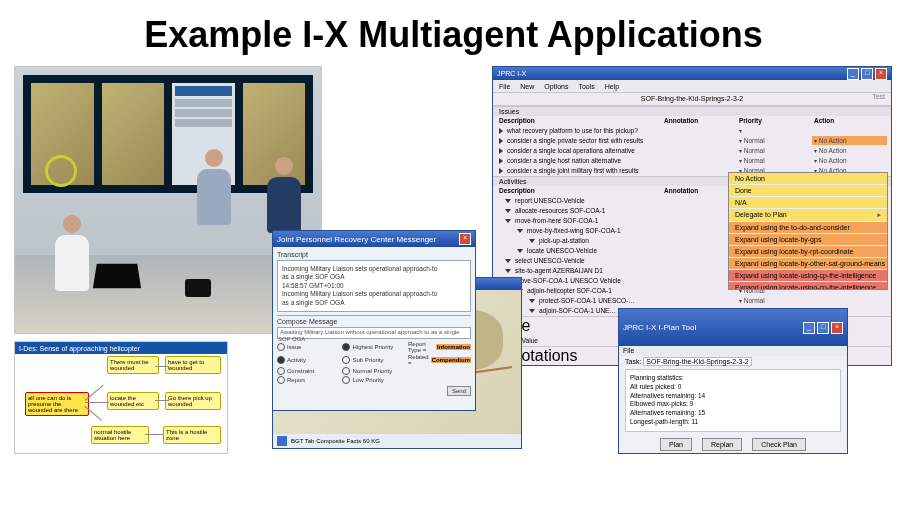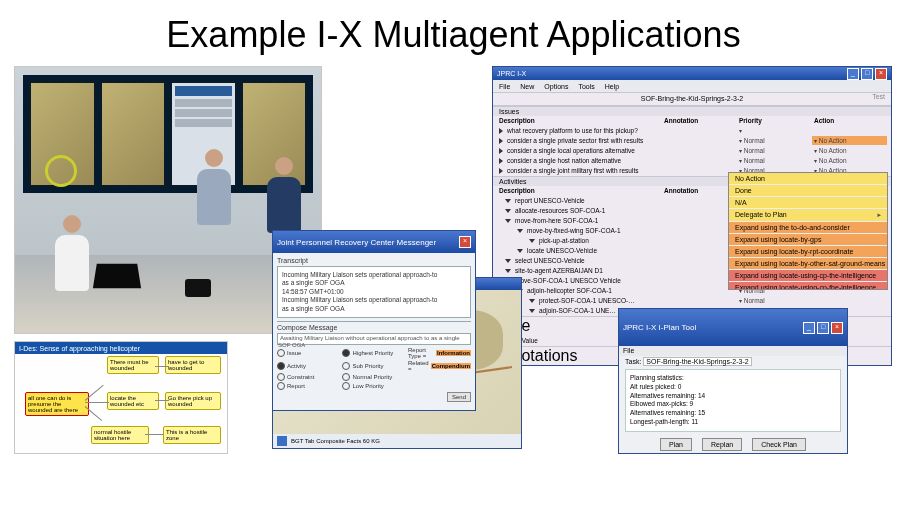--- a/index.html
+++ b/index.html
@@ -1,17 +1,17 @@
 <!DOCTYPE html>
 <html><head>
 <meta charset="utf-8">
 <style>
   html,body{margin:0;padding:0;font-family:Arial,Helvetica,sans-serif;background:#fff;color:#000}
   .page{position:relative;width:907px;height:510px;box-sizing:border-box;padding:8px 14px}
-  .title{font-size:36px;text-align:center;margin:6px 0 10px;font-weight:400}
+  .title{font-size:36px;text-align:center;margin:6px 0 10px;font-weight:700}
 
   .canvas{position:relative;width:879px;height:430px}
 
   .thumb{position:absolute;box-sizing:border-box;border:1px solid #c7c7c7;background:#e4e4e4;overflow:hidden}
 
   
   .photo{left:0;top:0;width:308px;height:268px;background:linear-gradient(180deg,#cbd3d9 0%,#b6bfc4 100%)}
   .photo .screens{position:absolute;left:8px;top:8px;right:8px;height:118px;background:#041a2e;display:flex;gap:4px;padding:6px;box-sizing:border-box}
   .photo .scr{flex:1;background:linear-gradient(135deg,#c0b273,#9a8a56);border:2px solid #0a1a26}
   .photo .scr.app{background:#d9e0e8}
@@ -31,21 +31,21 @@
   
   .diagram{left:0;top:275px;width:214px;height:113px;background:#fefefe}
   .diagram .titlebar{height:12px;background:#1453a8;display:flex;align-items:center;padding:0 4px}
   .diagram .titlebar span{color:#fff;font-size:7px}
   .dgnode{position:absolute;background:#fff799;border:1px solid #b5a600;font-size:6px;padding:2px;border-radius:2px}
   .dgnode.center{left:10px;top:50px;width:58px;background:#ffe34a;border-color:#cc0000}
   .dgline{position:absolute;height:1px;background:#8a8a8a;transform-origin:left center}
 
   
   .messenger{left:258px;top:164px;width:204px;height:181px;background:#eef1f5;border:1px solid #2a4d90}
-  .messenger .titlebar{height:22px;background:linear-gradient(#4a78cf,#1d4aa3);color:#fff;font-size:8px;display:flex;align-items:center;justify-content:space-between;padding:0 4px}
+  .messenger .titlebar{height:16px;background:linear-gradient(#4a78cf,#1d4aa3);color:#fff;font-size:8px;display:flex;align-items:center;justify-content:space-between;padding:0 4px}
   .closebtn{width:10px;height:10px;background:#d24a3a;border:1px solid #fff;font-size:7px;line-height:8px;text-align:center;color:#fff}
   .msgbody{padding:4px;font-size:6.5px;color:#333}
   .msgbody .box{border:1px solid #9aa;background:#fff;padding:4px;margin-bottom:3px;line-height:1.3}
   .msgbody .compose{border-top:1px solid #9aa;padding-top:2px}
   .msgbody .compose .line{border:1px solid #9aa;background:#fff;height:10px;margin:2px 0}
   .radiogrid{display:grid;grid-template-columns:1fr 1fr 1fr;gap:1px 4px;font-size:6px}
   .radiogrid label{display:flex;align-items:center;gap:2px}
   .radiogrid .r{width:6px;height:6px;border:1px solid #555;border-radius:50%;display:inline-block}
   .radiogrid .r.on{background:#333}
   .sendbtn{border:1px solid #888;background:#e4e4e4;font-size:6px;padding:1px 4px;float:right;margin-top:2px}

